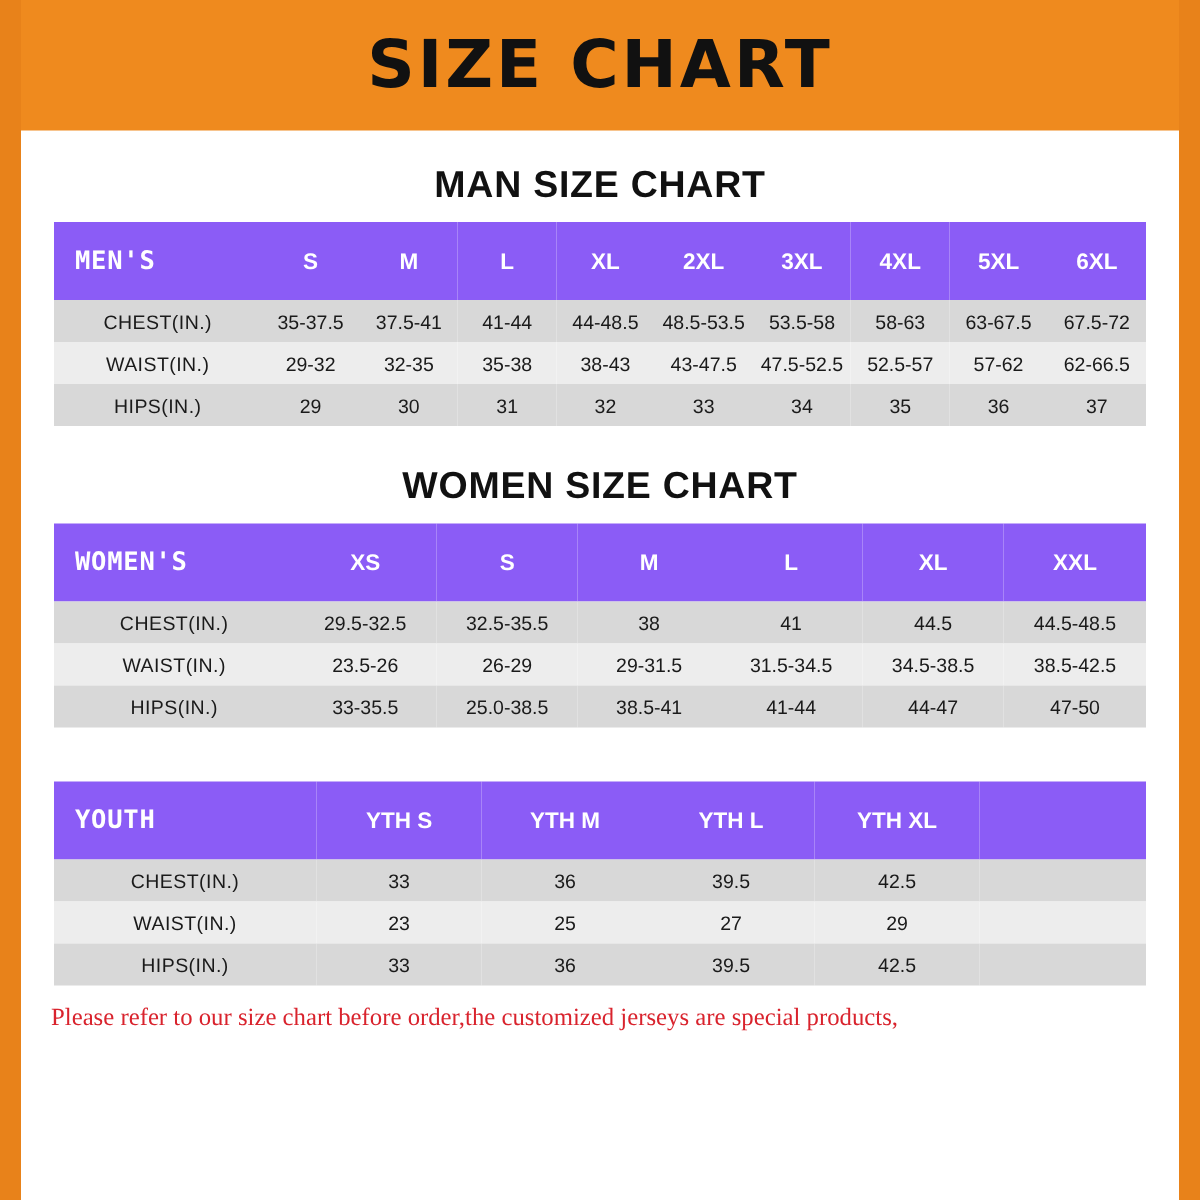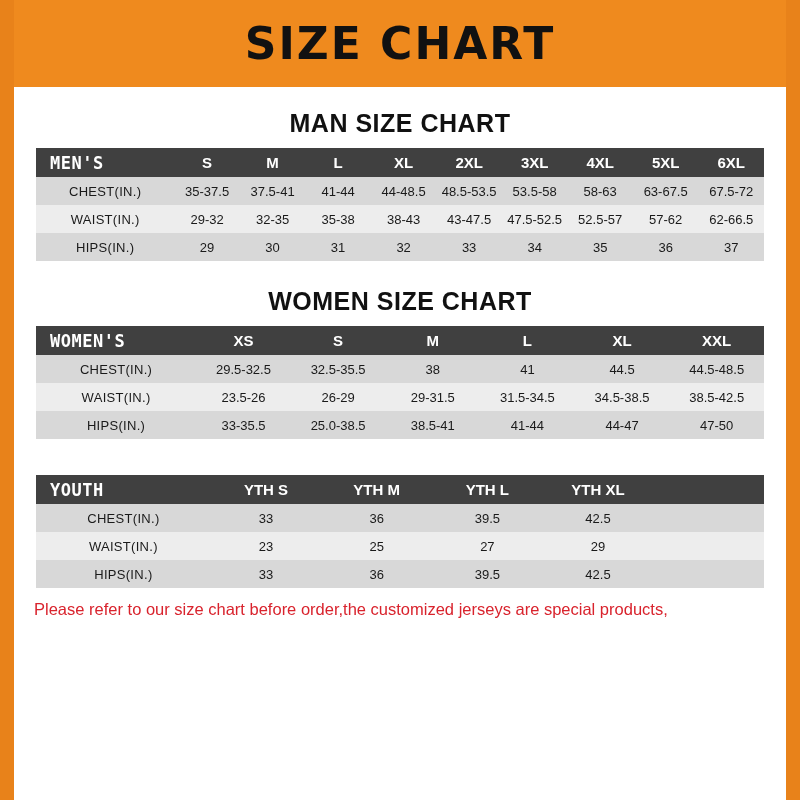--- a/index.html
+++ b/index.html
@@ -54,24 +54,24 @@
   }
   table.size-table th, table.size-table td {
     text-align: center;
     font-size: 13px;
     color: #1a1a1a;
     padding: 0;
     height: 28px;
     font-family: "Liberation Sans", sans-serif;
   }
   table.size-table thead th {
-    background: #404040;
+    background: #8b5cf6;
     color: #ffffff;
     font-size: 15px;
-    height: 29px;
+    height: 52px;
     font-weight: bold;
   }
   table.size-table thead th.label-col {
     text-align: left;
     padding-left: 14px;
     font-family: "DejaVu Sans Mono", monospace;
     font-size: 17px;
     letter-spacing: 0.5px;
   }
   table.size-table tbody tr:nth-child(odd) { background: #d8d8d8; }
@@ -81,21 +81,21 @@
     font-size: 13px;
     letter-spacing: 0.3px;
     text-align: center;
   }
   .footnote {
     padding: 10px 32px 0 20px;
     color: #d9232d;
     font-size: 16.5px;
     line-height: 1.35;
     text-align: left;
-    font-family: Liberation Sans, sans-serif;
+    font-family: Liberation Serif, serif;
   }
   .gap-a { height: 22px; }
   .gap-b { height: 10px; }
   .gap-c { height: 26px; }
 </style>
 </head>
 <body>
 
 <div id="page">
 

